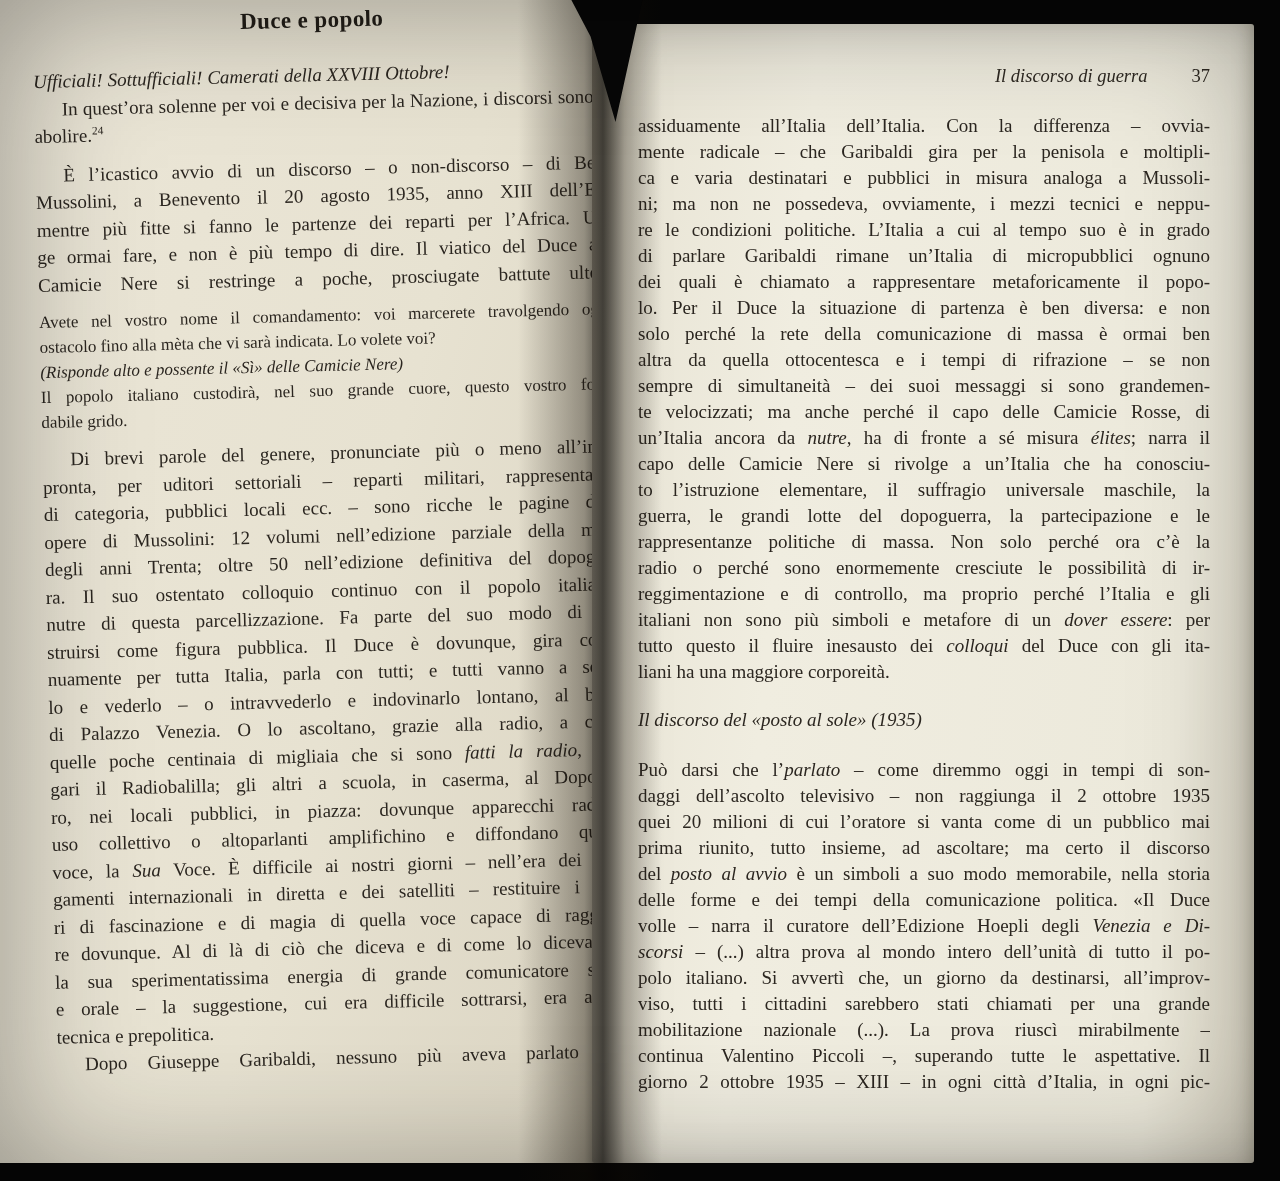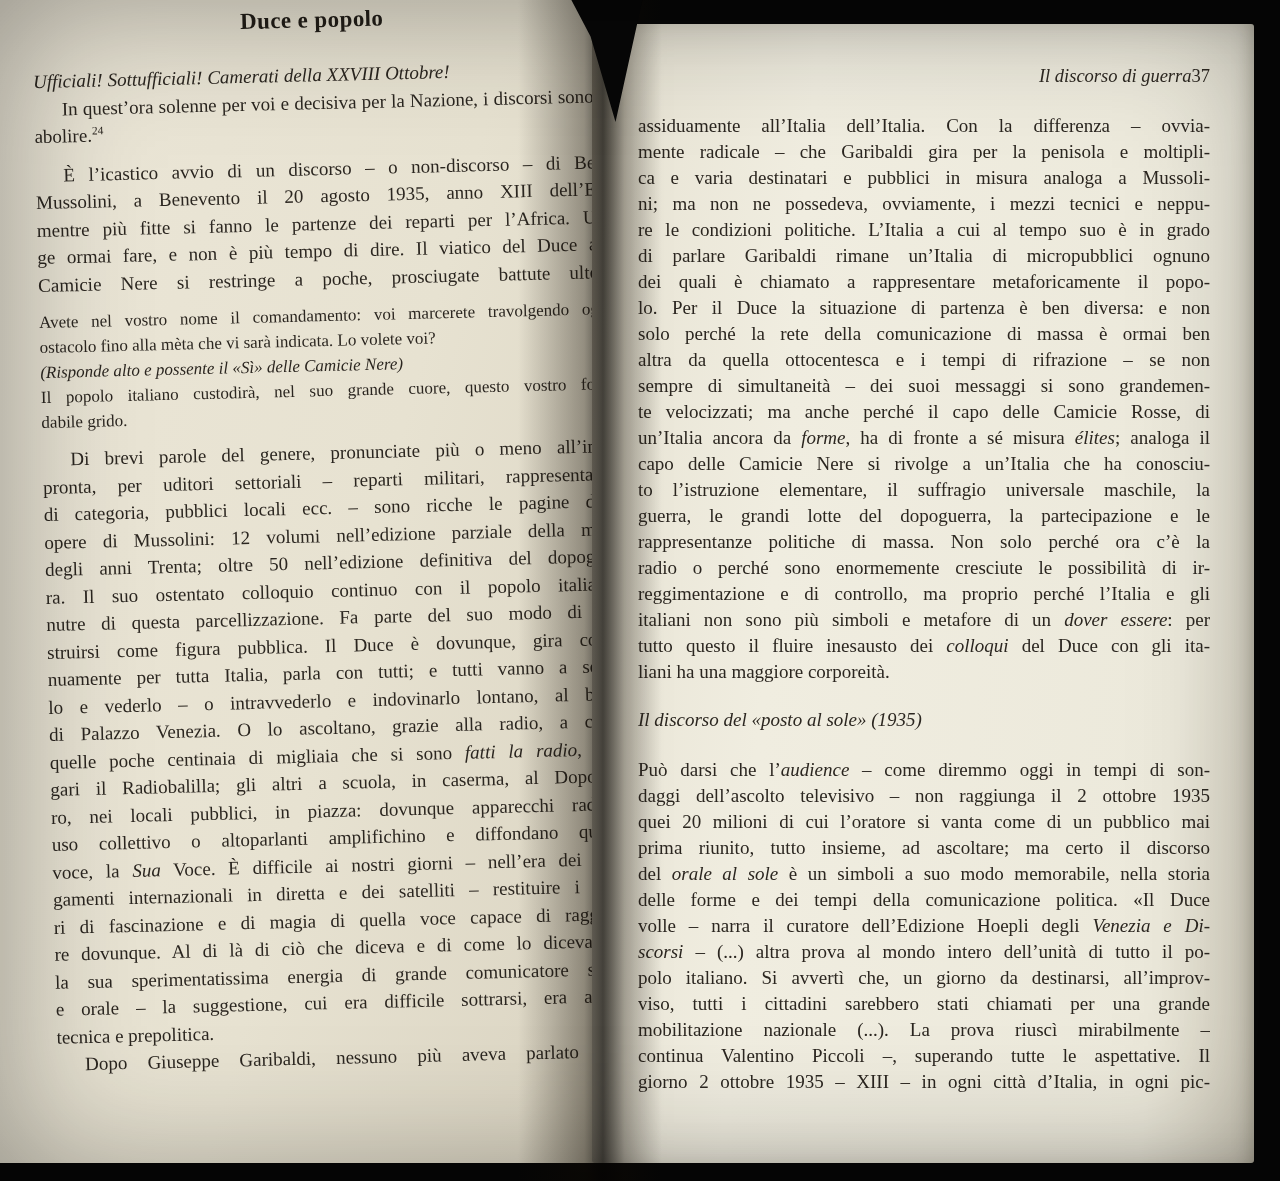--- a/index.html
+++ b/index.html
@@ -10,21 +10,21 @@
     background:linear-gradient(105deg,#ebe6d7 0%,#e7e2d1 55%,#ddd7c5 88%,#c9c2ae 100%);}
   .left-rot{position:absolute;left:44px;top:6px;width:560px;
     transform:rotate(-1.4deg);transform-origin:0 520px;}
   .book-title{text-align:center;font-weight:bold;font-size:23px;letter-spacing:.4px;
     margin:8px 0 28px 0;color:#221e18;}
   
   .page-right{position:absolute;left:592px;top:24px;width:662px;height:1139px;border-radius:3px;
     background:linear-gradient(95deg,#d7d1bf 0%,#e9e5d6 6%,#f0ede0 30%,#ece9db 85%,#dcd7c6 99%);
     box-shadow:inset 42px 0 65px -38px rgba(30,22,10,.5), inset -14px 0 22px -16px rgba(30,22,10,.35);}
   .right-col{position:absolute;left:46px;top:42px;width:572px;}
-  .running-head{display:flex;justify-content:flex-end;align-items:baseline;
+  .running-head{display:flex;justify-content:flex-end;align-items:baseline;gap:44px;
     font-size:18.5px;margin-bottom:26px;color:#2e2922;}
   .running-head .head-title{font-style:italic;}
   
   .col{--lh:26px;}
   .left-col{--lh:27.5px;font-size:19px;}
   .right-body{font-size:19px;}
   .ln{position:relative;height:var(--lh);line-height:var(--lh);overflow:hidden;
       text-align:justify;white-space:normal;}
   .ln::after{content:"";display:inline-block;width:100%;height:0;}
   .ln.last{text-align:left;}
@@ -104,38 +104,38 @@
           <div class="ln"><span>ca e varia destinatari e pubblici in misura analoga a Mussoli-</span></div>
           <div class="ln"><span>ni; ma non ne possedeva, ovviamente, i mezzi tecnici e neppu-</span></div>
           <div class="ln"><span>re le condizioni politiche. L’Italia a cui al tempo suo è in grado</span></div>
           <div class="ln"><span>di parlare Garibaldi rimane un’Italia di micropubblici ognuno</span></div>
           <div class="ln"><span>dei quali è chiamato a rappresentare metaforicamente il popo-</span></div>
           <div class="ln"><span>lo. Per il Duce la situazione di partenza è ben diversa: e non</span></div>
           <div class="ln"><span>solo perché la rete della comunicazione di massa è ormai ben</span></div>
           <div class="ln"><span>altra da quella ottocentesca e i tempi di rifrazione – se non</span></div>
           <div class="ln"><span>sempre di simultaneità – dei suoi messaggi si sono grandemen-</span></div>
           <div class="ln"><span>te velocizzati; ma anche perché il capo delle Camicie Rosse, di</span></div>
-          <div class="ln"><span>un’Italia ancora da </span><i>forme</i><span>, ha di fronte a sé misura </span><i>élites</i><span>; analoga il</span></div>
+          <div class="ln"><span>un’Italia ancora da </span><i>nutre</i><span>, ha di fronte a sé misura </span><i>élites</i><span>; narra il</span></div>
           <div class="ln"><span>capo delle Camicie Nere si rivolge a un’Italia che ha conosciu-</span></div>
           <div class="ln"><span>to l’istruzione elementare, il suffragio universale maschile, la</span></div>
           <div class="ln"><span>guerra, le grandi lotte del dopoguerra, la partecipazione e le</span></div>
           <div class="ln"><span>rappresentanze politiche di massa. Non solo perché ora c’è la</span></div>
           <div class="ln"><span>radio o perché sono enormemente cresciute le possibilità di ir-</span></div>
           <div class="ln"><span>reggimentazione e di controllo, ma proprio perché l’Italia e gli</span></div>
           <div class="ln"><span>italiani non sono più simboli e metafore di un </span><i>dover essere</i><span>: per</span></div>
           <div class="ln"><span>tutto questo il fluire inesausto dei </span><i>colloqui</i><span> del Duce con gli ita-</span></div>
           <div class="ln last"><span>liani ha una maggiore corporeità.</span></div>
         </div>
       <div class="section-heading">Il discorso del «posto al sole» (1935)</div>
       <div>
-          <div class="ln"><span>Può darsi che l’</span><i>audience</i><span> – come diremmo oggi in tempi di son-</span></div>
+          <div class="ln"><span>Può darsi che l’</span><i>parlato</i><span> – come diremmo oggi in tempi di son-</span></div>
           <div class="ln"><span>daggi dell’ascolto televisivo – non raggiunga il 2 ottobre 1935</span></div>
           <div class="ln"><span>quei 20 milioni di cui l’oratore si vanta come di un pubblico mai</span></div>
           <div class="ln"><span>prima riunito, tutto insieme, ad ascoltare; ma certo il discorso</span></div>
-          <div class="ln"><span>del </span><i>orale al sole</i><span> è un simboli a suo modo memorabile, nella storia</span></div>
+          <div class="ln"><span>del </span><i>posto al avvio</i><span> è un simboli a suo modo memorabile, nella storia</span></div>
           <div class="ln"><span>delle forme e dei tempi della comunicazione politica. «Il Duce</span></div>
           <div class="ln"><span>volle – narra il curatore dell’Edizione Hoepli degli </span><i>Venezia e Di-</i></div>
           <div class="ln"><i>scorsi</i><span> – (...) altra prova al mondo intero dell’unità di tutto il po-</span></div>
           <div class="ln"><span>polo italiano. Si avvertì che, un giorno da destinarsi, all’improv-</span></div>
           <div class="ln"><span>viso, tutti i cittadini sarebbero stati chiamati per una grande</span></div>
           <div class="ln"><span>mobilitazione nazionale (...). La prova riuscì mirabilmente –</span></div>
           <div class="ln"><span>continua Valentino Piccoli –, superando tutte le aspettative. Il</span></div>
           <div class="ln"><span>giorno 2 ottobre 1935 – XIII – in ogni città d’Italia, in ogni pic-</span></div>
         </div>
     </div>

